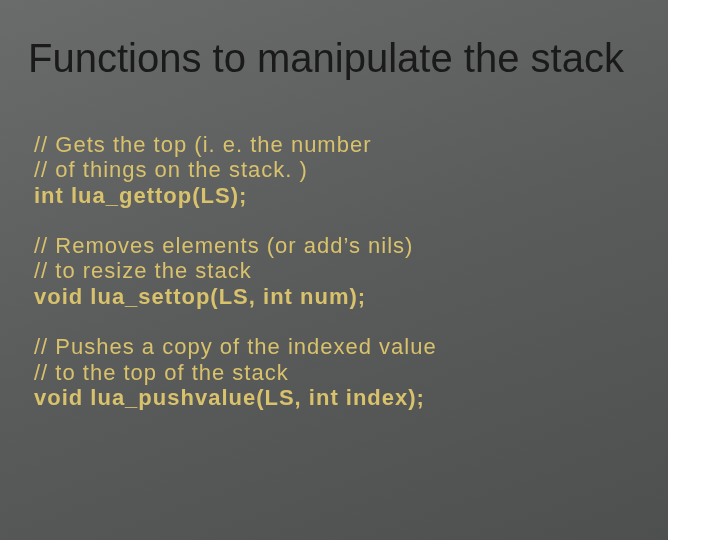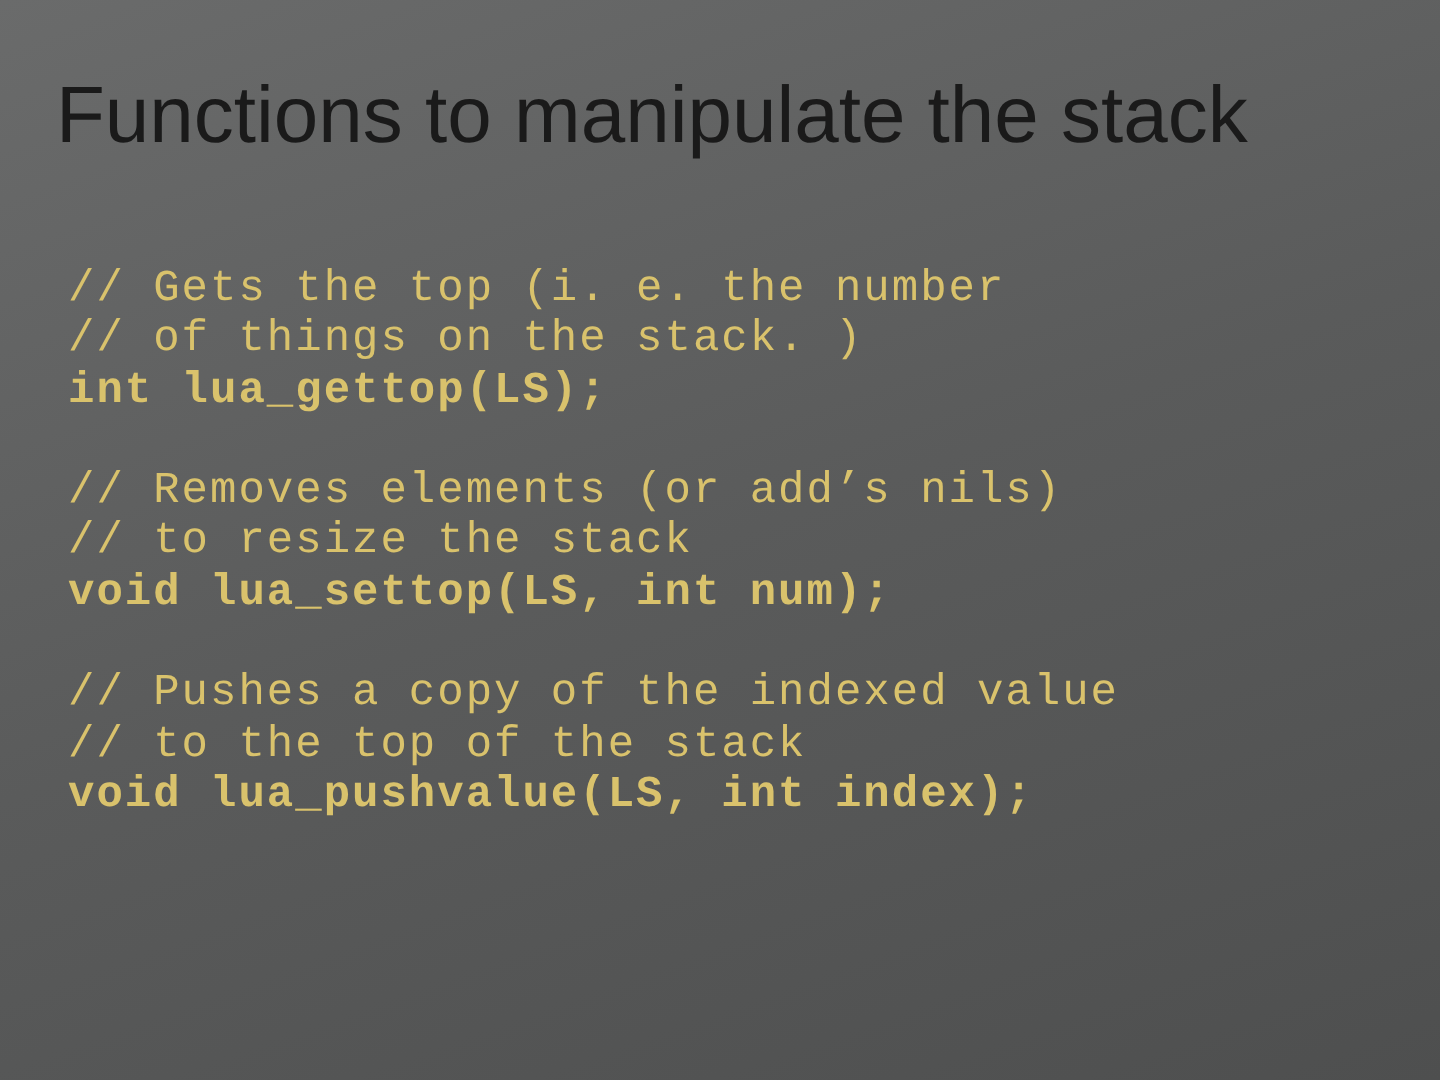--- a/index.html
+++ b/index.html
@@ -4,21 +4,21 @@
 <style>
   html, body {
     margin: 0;
     padding: 0;
     width: 720px;
     height: 540px;
     overflow: hidden;
     font-family: Arial, Helvetica, sans-serif;
   }
   .slide {
-    width: 720px;
+    width: 668px;
     height: 540px;
     background: #5f6060;
     background: linear-gradient(160deg, #6a6b6b 0%, #5a5b5b 50%, #4e4f4f 100%);
     position: relative;
     box-sizing: border-box;
   }
   .title {
     position: absolute;
     top: 36px;
     left: 28px;
@@ -26,21 +26,21 @@
     font-size: 40px;
     font-weight: 400;
     color: #1a1a1a;
     letter-spacing: 0px;
   }
   .code-area {
     position: absolute;
     top: 132px;
     left: 34px;
     right: 30px;
-    font-family: Liberation Mono, monospace;
+    font-family: Liberation Sans, sans-serif;
     font-size: 22px;
     line-height: 1.15;
     color: #d9c26c;
     white-space: pre;
     letter-spacing: 1px;
   }
   .code-area .b {
     font-weight: bold;
   }
 </style>

